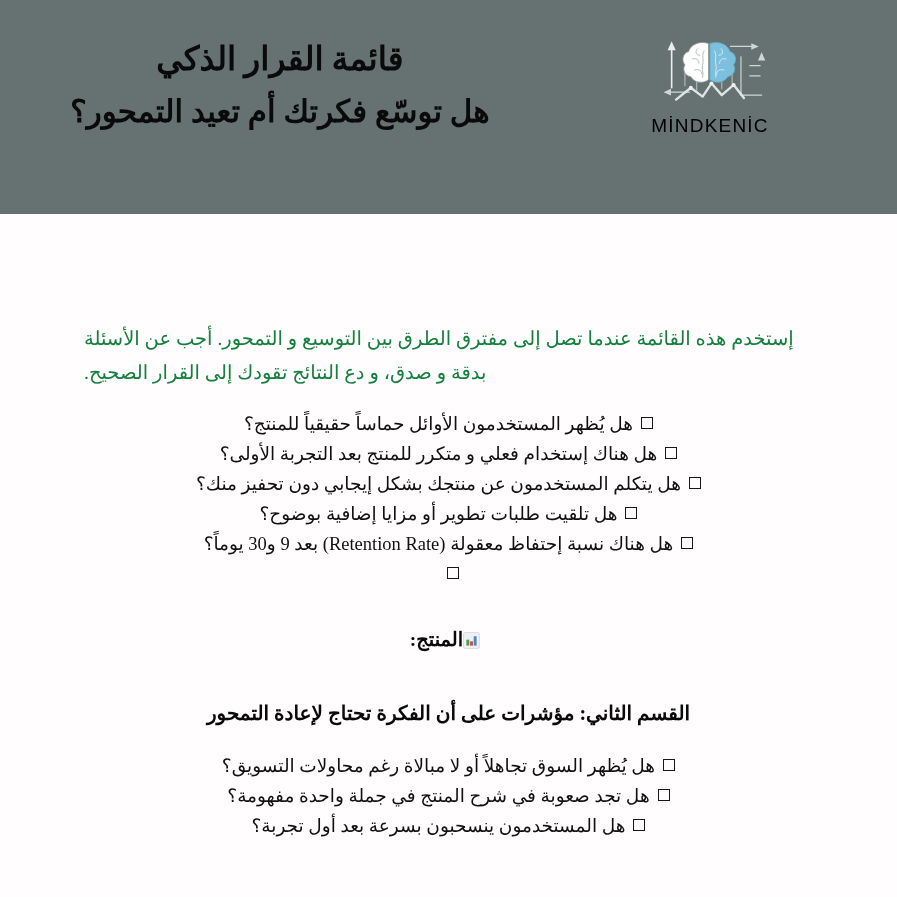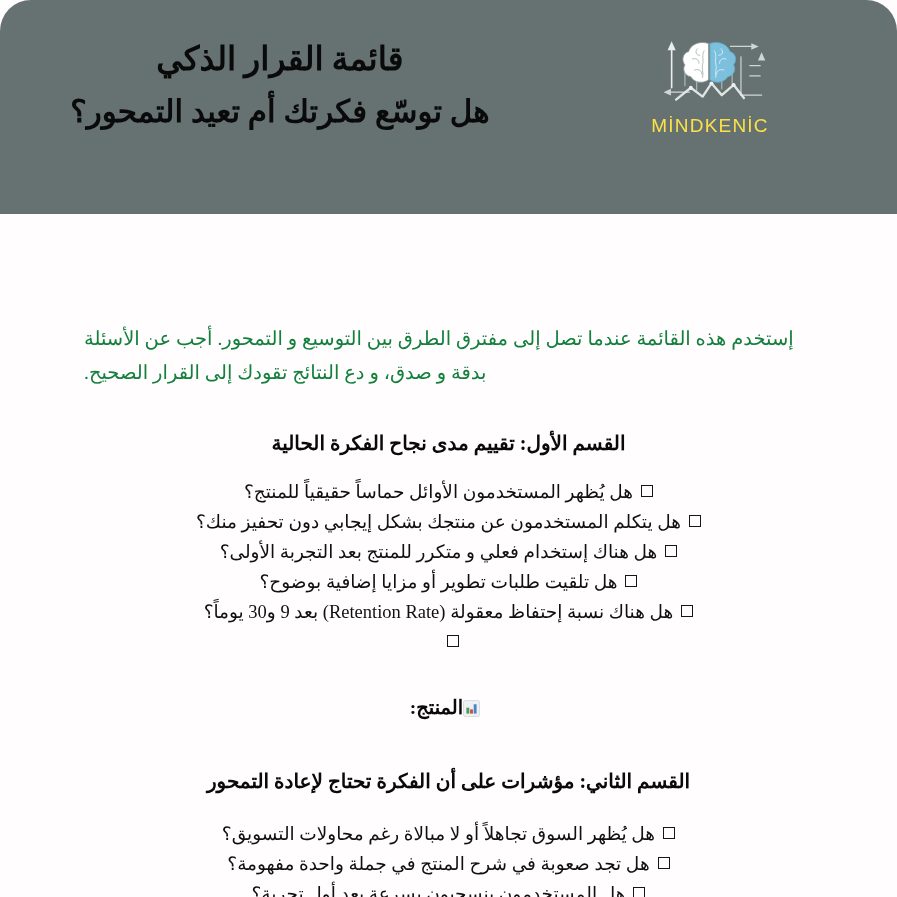--- a/index.html
+++ b/index.html
@@ -14,21 +14,20 @@
     background: #fffdfe;
     font-family: "Liberation Serif", "DejaVu Serif", serif;
     color: #0b0b0b;
   }
   .page {
     position: relative;
     width: 897px;
     height: 897px;
     background: #fffdfe;
     overflow: hidden;
-    border-radius: 31px;
   }
 
   
   .header {
     position: absolute;
     top: 0;
     left: 0;
     width: 897px;
     height: 214px;
     background: #667271;
@@ -77,21 +76,21 @@
     width: 118px;
     height: 84px;
     display: block;
   }
   .logo-word {
     margin-top: 0;
     font-family: "Liberation Sans", "DejaVu Sans", sans-serif;
     font-size: 19px;
     font-weight: 500;
     letter-spacing: 1.2px;
-    color: #fde047;
+    color: #000000;
     direction: ltr;
   }
 
   
   .content {
     position: absolute;
     top: 214px;
     left: 0;
     width: 897px;
     direction: rtl;
@@ -254,31 +253,30 @@
       </svg>
       <div class="logo-word">MİNDKENİC</div>
     </div>
 
   </div>
 
   <div class="content">
 
     <p class="intro">إستخدم هذه القائمة عندما تصل إلى مفترق الطرق بين التوسيع و التمحور. أجب عن الأسئلة بدقة و صدق، و دع النتائج تقودك إلى القرار الصحيح.</p>
 
-    <h2 class="section-heading">القسم الأول: تقييم مدى نجاح الفكرة الحالية</h2>
 
     <ul class="checklist">
       <li>
         <span class="cbox"></span><span class="item-text">هل يُظهر المستخدمون الأوائل حماساً حقيقياً للمنتج؟</span>
       </li>
       <li>
+        <span class="cbox"></span><span class="item-text">هل هناك إستخدام فعلي و متكرر للمنتج بعد التجربة الأولى؟</span>
+      </li>
+      <li>
         <span class="cbox"></span><span class="item-text">هل يتكلم المستخدمون عن منتجك بشكل إيجابي دون تحفيز منك؟</span>
-      </li>
-      <li>
-        <span class="cbox"></span><span class="item-text">هل هناك إستخدام فعلي و متكرر للمنتج بعد التجربة الأولى؟</span>
       </li>
       <li>
         <span class="cbox"></span><span class="item-text">هل تلقيت طلبات تطوير أو مزايا إضافية بوضوح؟</span>
       </li>
       <li>
         <span class="cbox"></span><span class="item-text">هل هناك نسبة إحتفاظ معقولة (Retention Rate) بعد 9 و30 يوماً؟</span>
       </li>
       <li>
         <span class="cbox"></span>
       </li>

